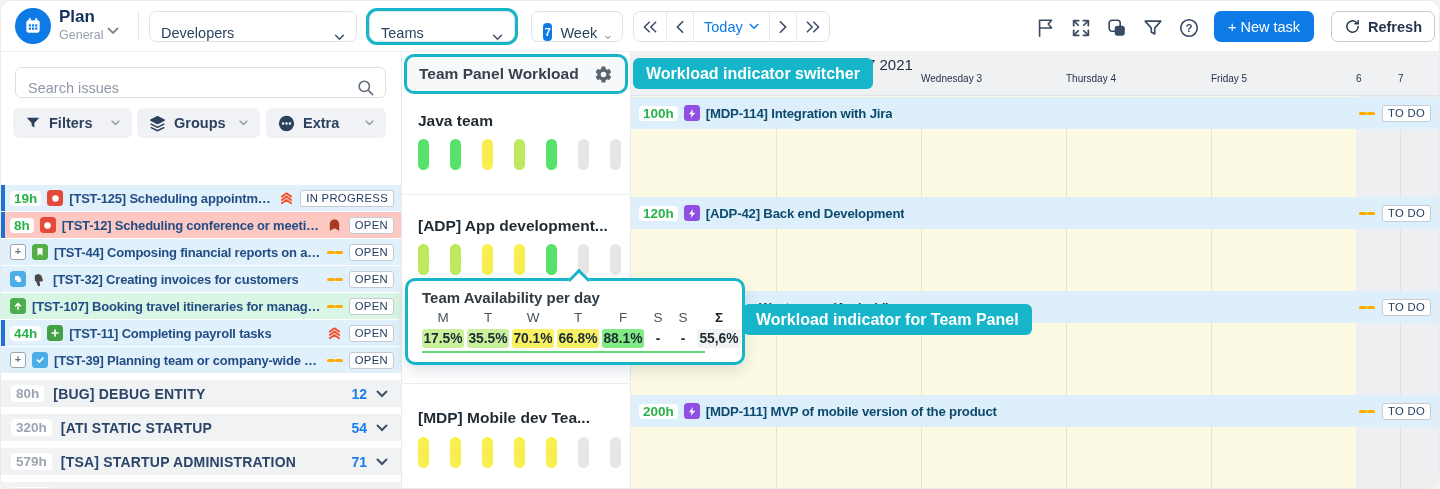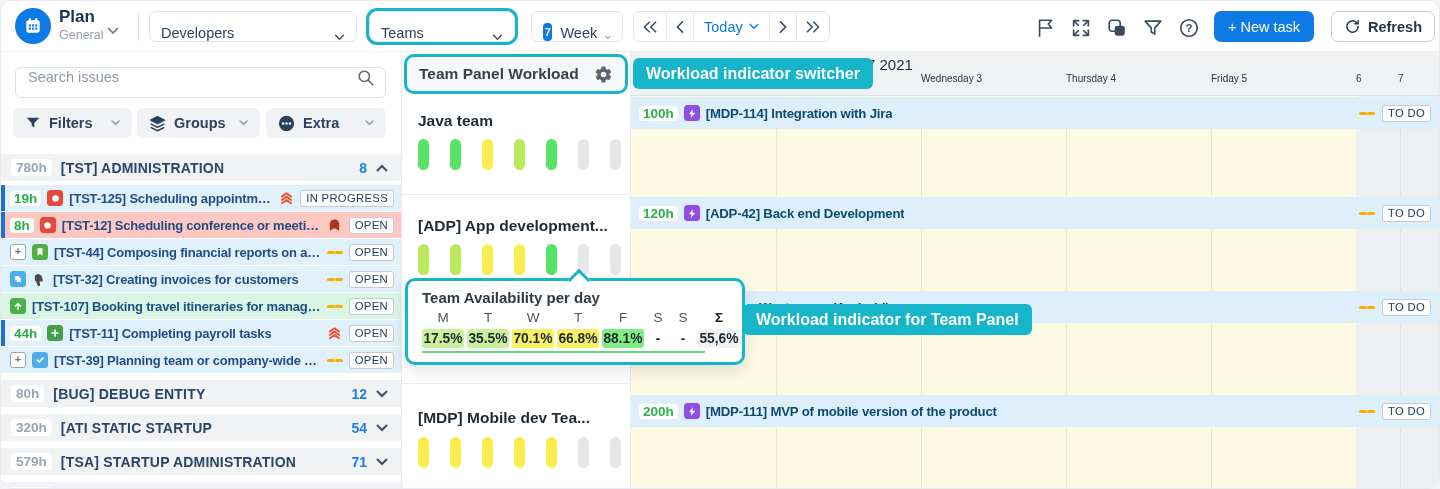--- a/index.html
+++ b/index.html
@@ -36,21 +36,21 @@
   .btn-primary{position:absolute;left:1213px;top:10px;height:31px;padding:0 14px;background:#0d7ae5;
        border:none;border-radius:7px;color:#fff;font-size:14.5px;display:flex;align-items:center;
        font-family:inherit;cursor:pointer;}
   .btn-refresh{position:absolute;left:1330px;top:10px;height:31px;padding:0 12px;background:#fff;
        border:1.5px solid #c6ccd4;border-radius:7px;color:#24364e;font-size:14.5px;font-weight:700;
        display:flex;align-items:center;gap:7px;font-family:inherit;cursor:pointer;box-sizing:border-box;}
 
   
   .sidebar{position:absolute;left:0;top:50px;width:400px;bottom:0;background:#fff;}
   .search{position:absolute;left:14px;top:16px;width:371px;height:31px;box-sizing:border-box;
-       border:1px solid #dde1e6;border-radius:6px;display:flex;align-items:flex-start;padding:0 10px;}
+       border:1px solid #dde1e6;border-radius:6px;display:flex;align-items:flex-end;padding:0 10px;}
   .search input{flex:1;border:none;outline:none;font-size:14.5px;color:#2b4361;font-family:inherit;}
   .search input::placeholder{color:#8e98a5;}
   .fbtn{position:absolute;top:57px;height:30px;background:#f1f2f5;border-radius:6px;display:flex;
        align-items:center;gap:8px;padding:0 12px;color:#2c415e;font-size:14.5px;font-weight:600;
        box-sizing:border-box;cursor:pointer;}
   .fb-chev{color:#98a1ae;}
   .g-header{position:absolute;left:0;width:400px;height:27px;background:#f1f2f4;display:flex;
        align-items:center;gap:9px;padding:0 13px 0 10px;box-sizing:border-box;}
   .hours-gray{background:#fff;border-radius:4px;padding:1px 5px;font-size:13.5px;font-weight:700;color:#9aa5b1;}
   .g-title{flex:1;font-size:14px;font-weight:700;color:#2a4568;letter-spacing:.2px;white-space:nowrap;overflow:hidden;}
@@ -292,30 +292,20 @@
         <circle cx="6" cy="10" r="1.4" fill="#fff"></circle>
           <circle cx="10" cy="10" r="1.4" fill="#fff"></circle>
           <circle cx="14" cy="10" r="1.4" fill="#fff"></circle>
       </svg>
       <span style="flex:1">Extra</span>
       <svg class="fb-chev" width="9" height="6" viewBox="0 0 12 8" fill="none" stroke="currentColor" stroke-width="2" stroke-linecap="round">
           <path d="M1.5 1.5L6 6l4.5-4.5"></path>
         </svg>
     </div>
 
-    <div class="g-header" style="top:103px">
-      <span class="hours-gray">780h</span>
-      <span class="g-title">[TST] ADMINISTRATION</span>
-      <span class="g-count">8</span>
-      <span class="g-chev">
-        <svg width="12" height="8" viewBox="0 0 12 8" fill="none" stroke="currentColor" stroke-width="2" stroke-linecap="round">
-            <path d="M1.5 6.5L6 2l4.5 4.5"></path>
-          </svg>
-      </span>
-    </div>
 
     <div class="issue bg-blue stripe" style="top:134px">
       <span class="hours-green">19h</span>
       <span class="t-icon t-bug">
           <svg width="9" height="9" viewBox="0 0 10 10">
             <circle cx="5" cy="5" r="3.6" fill="#fff"></circle>
           </svg>
         </span>
       <span class="i-text">[TST-125] Scheduling appointments for...</span>
       <span class="prio">

